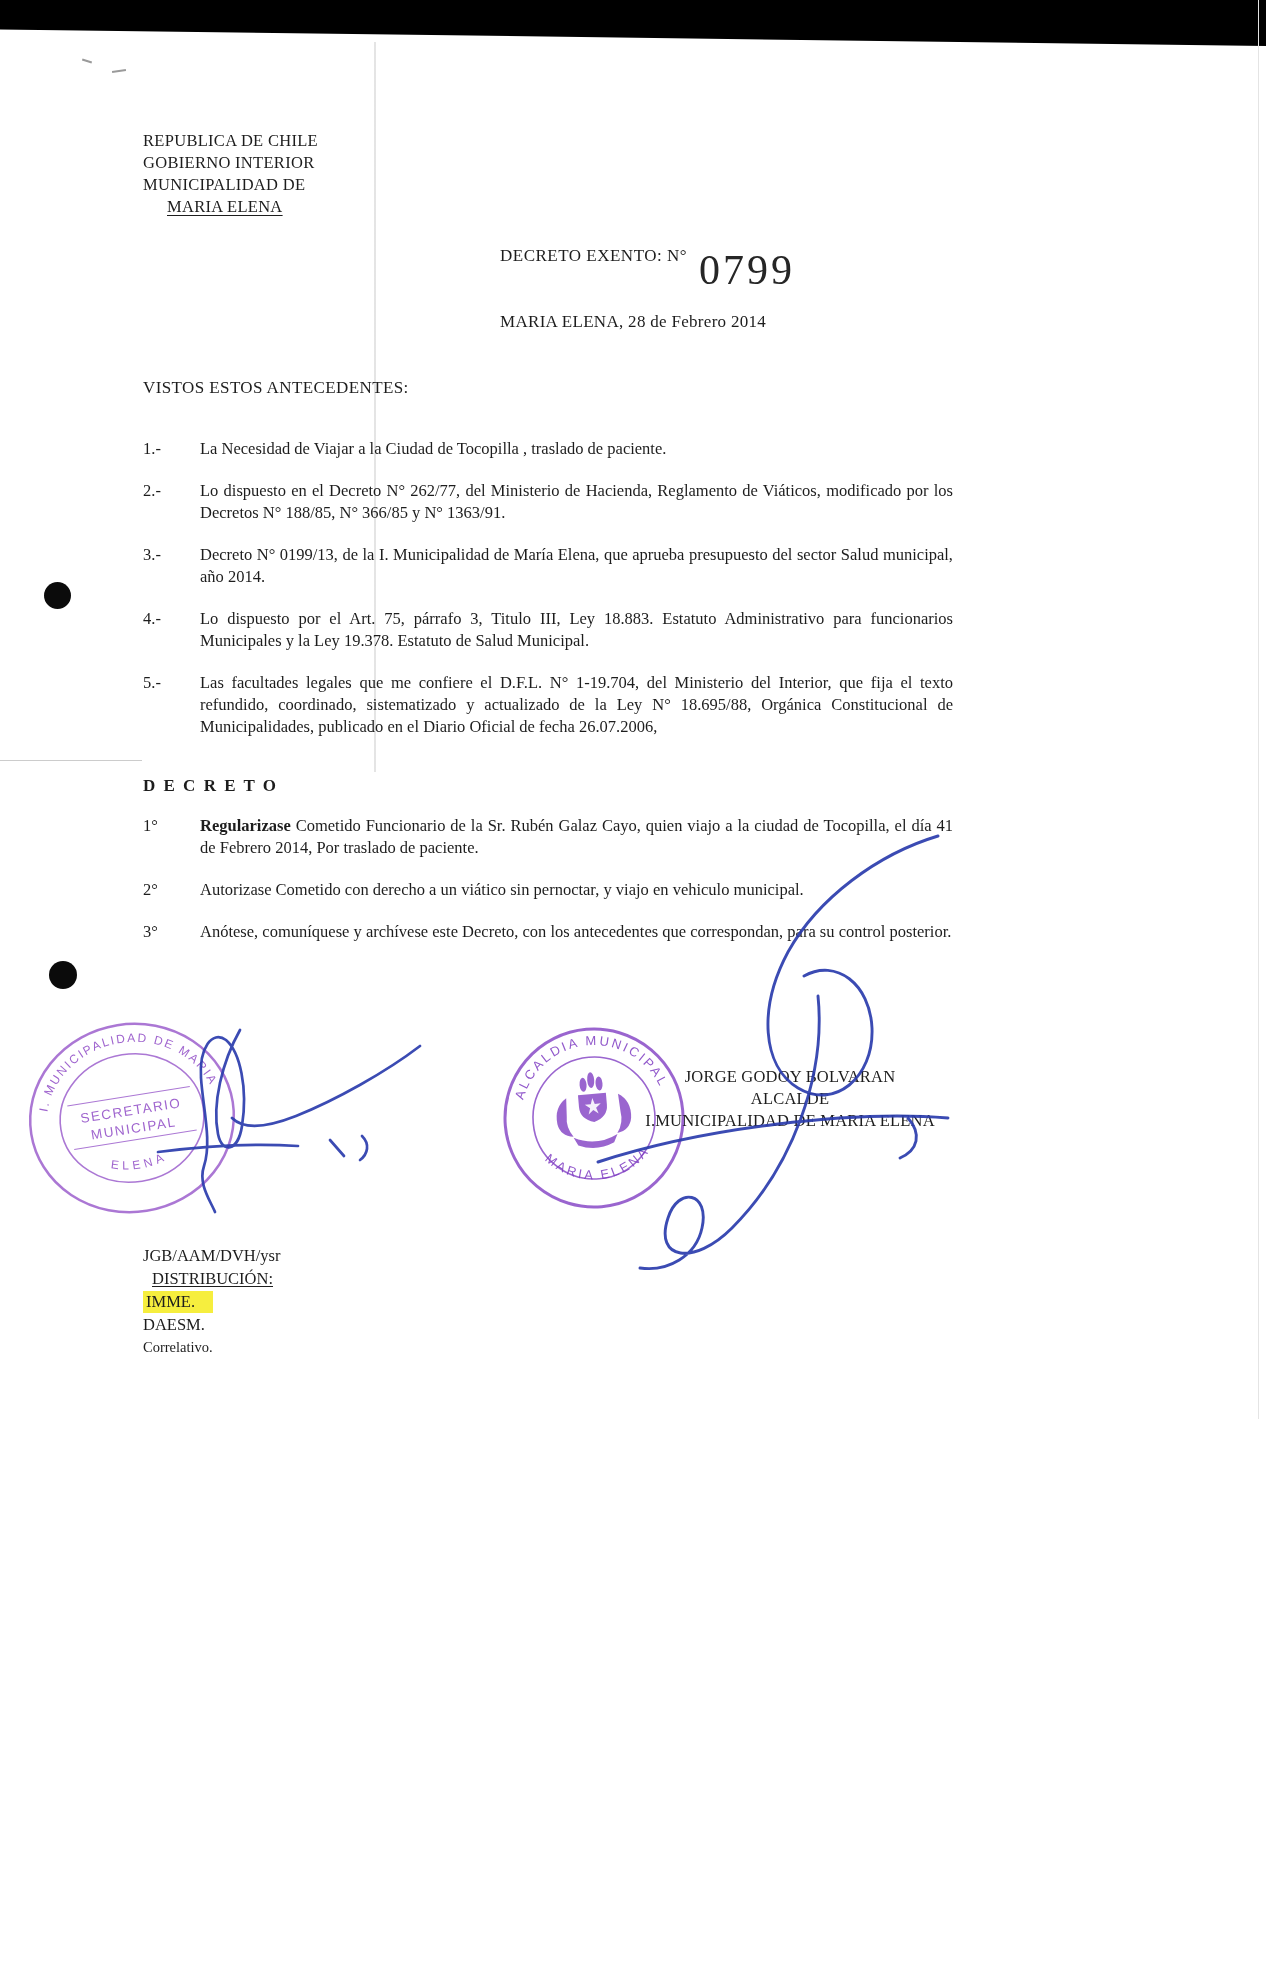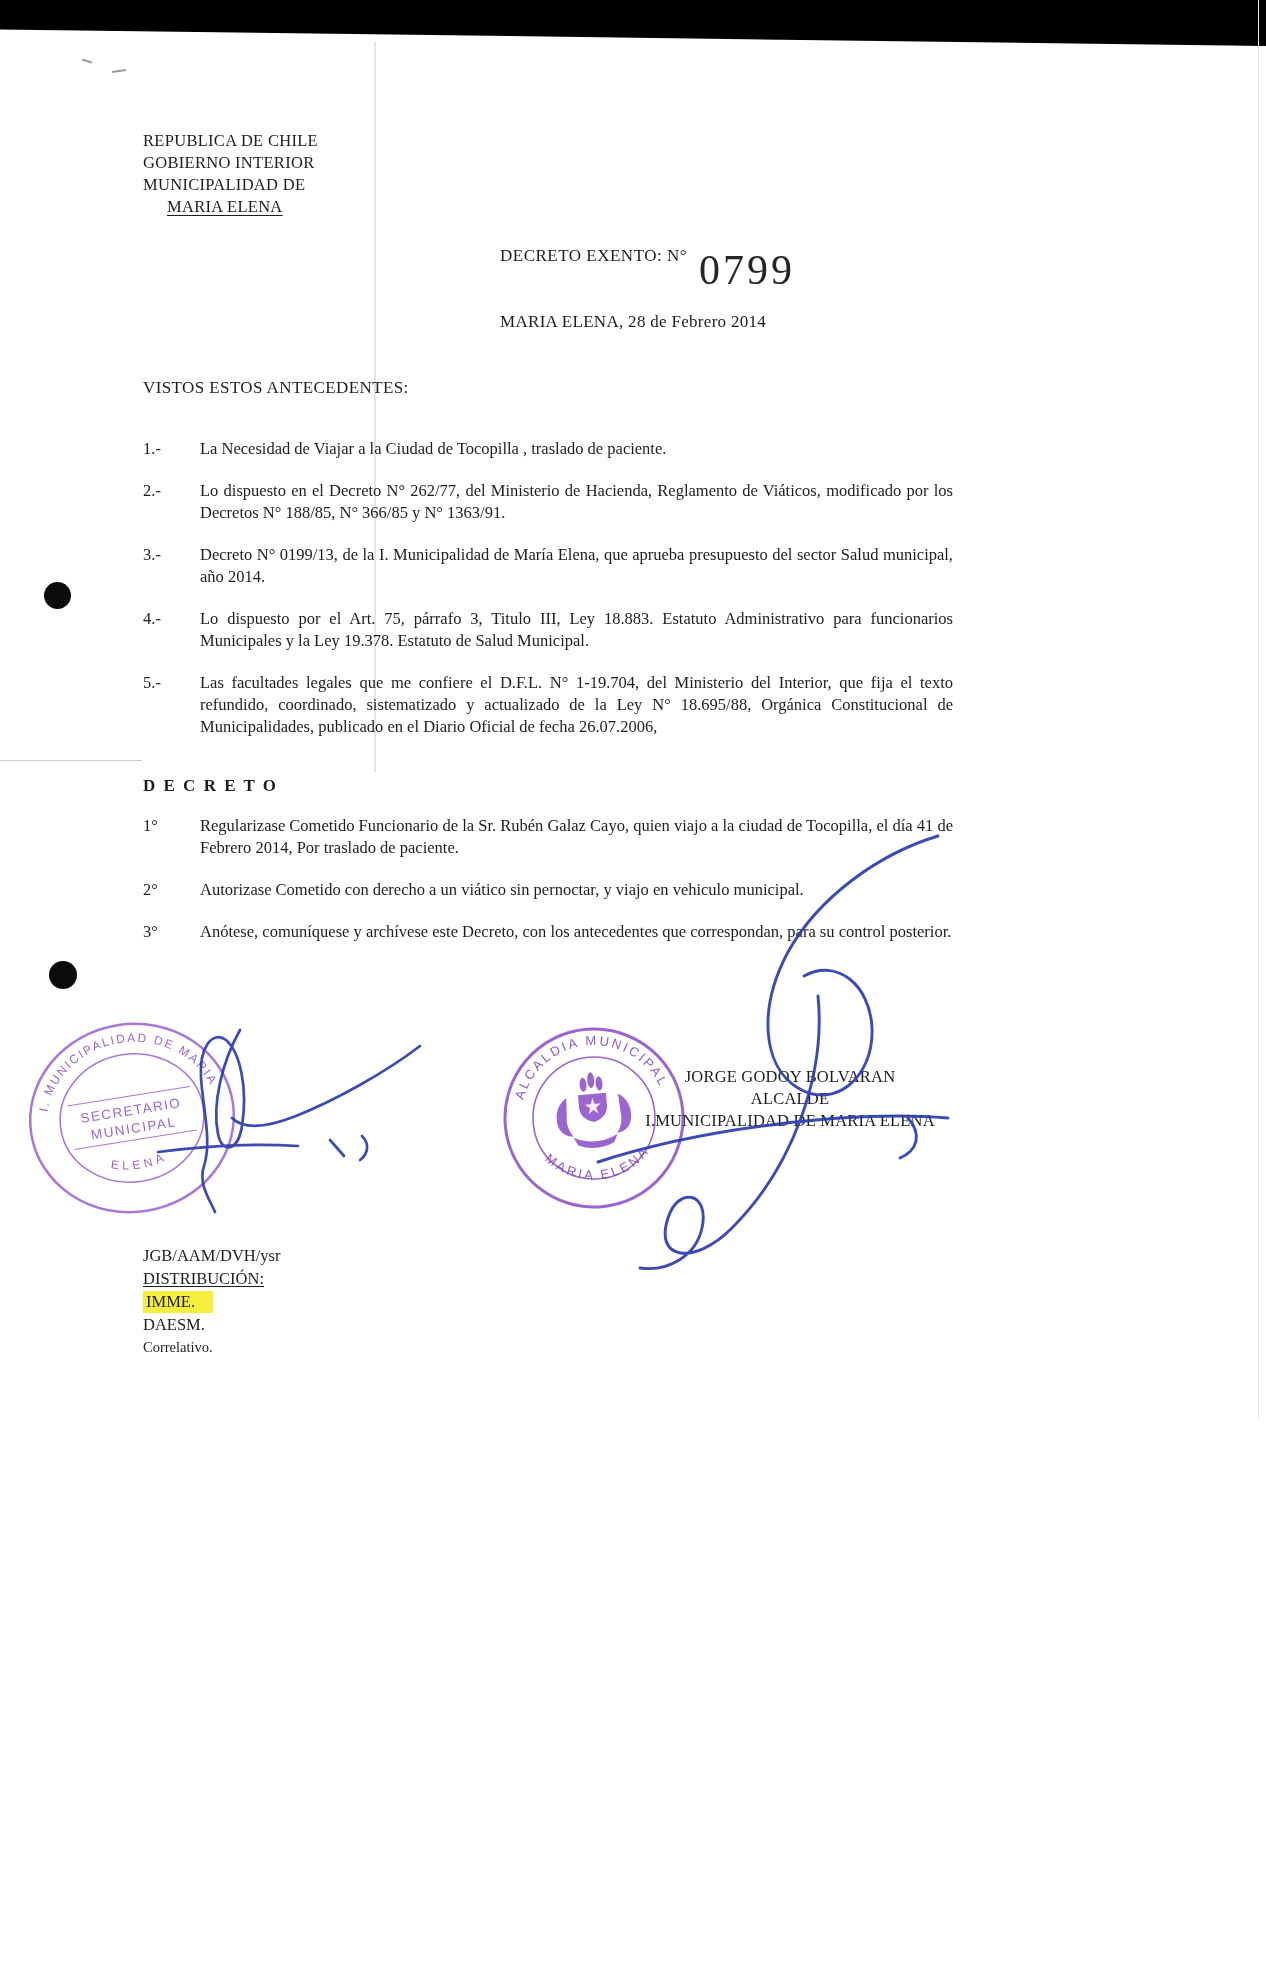--- a/index.html
+++ b/index.html
@@ -35,31 +35,31 @@
 
   
   .vistos-heading { left:143px; top:378px; font-size:17px; letter-spacing:.4px; }
   .num-list { left:143px; width:810px; }
   .vistos-list { top:438px; }
   .decreto-list { top:815px; }
   .list-item { display:flex; margin-bottom:20px; }
   .list-item .num { width:57px; flex:0 0 57px; font-size:16.5px; line-height:22px; }
   .list-item .txt { flex:1; font-size:16.5px; line-height:22px; text-align:justify; }
   .decreto-heading { left:143px; top:776px; font-size:17px; font-weight:bold; letter-spacing:2px; }
-  b.lead { font-weight:normal; }
+  b.lead { font-weight:bold; }
 
   
   .secretary-block { left:128px; top:1153px; width:292px; text-align:center;
                      font-size:16.5px; line-height:23px; letter-spacing:.3px; }
   .mayor-block { left:630px; top:1066px; width:320px; text-align:center;
                  font-size:16.5px; line-height:22px; letter-spacing:.2px; }
 
   
   .footer-block { left:143px; top:1244px; font-size:16.5px; line-height:23px; }
-  .footer-block .underline { text-decoration:underline; text-underline-offset:2px; }
+  .footer-block .underline { text-decoration:underline; text-underline-offset:2px;margin-left:9px; }
   .hl { background:#f6ee3e; font-weight:normal; padding:1px 18px 2px 3px; }
   .small { font-size:14.5px; }
 
   svg text { font-family:"Liberation Sans","DejaVu Sans",sans-serif; }
   .overlay { pointer-events:none; }
 </style>
 </head>
 <body>
 
 <div class="page">

